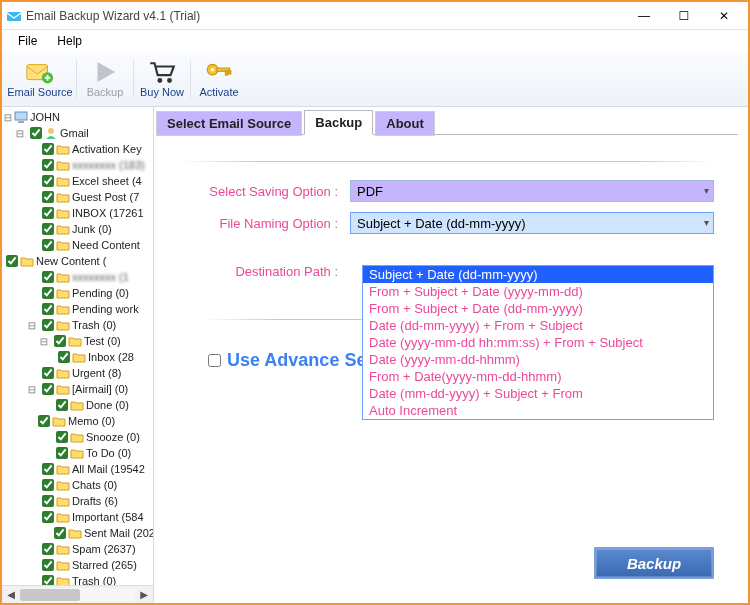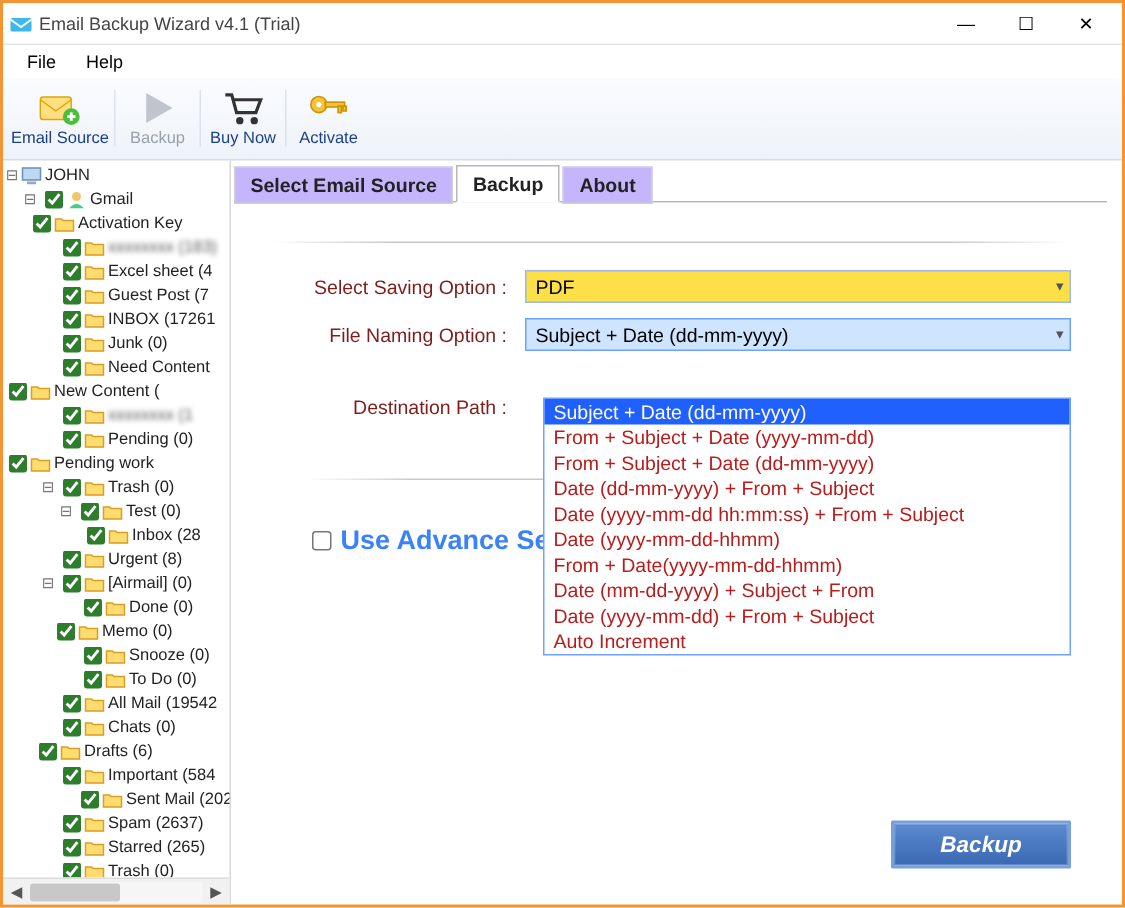--- a/index.html
+++ b/index.html
@@ -50,26 +50,26 @@
   .hscroll .track { flex:1; height:14px; background:#f6f6f6; position:relative; }
   .hscroll .thumb { position:absolute; left:0; width:60px; top:1px; height:12px; background:#c8c8c8; border-radius:2px; }
   .main { flex:1; padding:0 10px 10px 2px; display:flex; flex-direction:column; min-width:0; }
   .tabs { display:flex; gap:2px; margin-top:2px; }
   .tab { padding:4px 10px; border:1px solid #b8b8b8; border-bottom:1px solid #fff; background:#fff; font-weight:bold; font-size:13px; color:#222; position:relative; top:1px;}
   .tab.inactive { border-bottom:1px solid #b8b8b8; background:#c4b5fd; font-weight:bold; top:2px; border-color:#cfcfcf;}
   .tabline { height:1px; background:#b8b8b8; }
   .form-area { padding:26px 24px 0 24px; position:relative; }
   .hr { height:1px; background:linear-gradient(to right,#fff,#c8c8c8 15%,#c8c8c8 85%,#fff); margin-bottom:18px;}
   .form-row { display:flex; align-items:center; margin-bottom:10px; }
-  .flabel { width:170px; text-align:right; padding-right:12px; font-size:13px; color:#7f1d1d;}
-  .fselect { flex:1; height:22px; border:1px solid #9fb9e3; background:#fde047; display:flex; align-items:center; padding:0 6px; position:relative; font-size:13px;}
+  .flabel { width:170px; text-align:right; padding-right:12px; font-size:13px; color:#ec4899;}
+  .fselect { flex:1; height:22px; border:1px solid #9fb9e3; background:#c4b5fd; display:flex; align-items:center; padding:0 6px; position:relative; font-size:13px;}
   .fselect .caret { position:absolute; right:4px; top:4px; color:#555; font-size:10px;}
   .fselect.openbox { background:#cfe4ff; border-color:#6ea2ff;}
   .dropdown { position:absolute; left:182px; right:0px; top:53px; border:1px solid #6ea2ff; background:#fff; z-index:10; }
-  .dropdown .opt { padding:1px 6px; font-size:13px; color:#b91c1c; }
+  .dropdown .opt { padding:1px 6px; font-size:13px; color:#ec4899; }
   .dropdown .opt.selected { background:#2060ff; color:#fff; }
   .adv-row { display:flex; align-items:center; margin-top:30px; margin-left:24px; }
   .adv-row input { margin-right:6px; }
   .adv-row .advlabel { color:#3b82f6; font-weight:bold; font-size:18px;}
   .hr2 { height:1px; background:linear-gradient(to right,#fff,#c8c8c8 15%,#c8c8c8 85%,#fff); margin:6px 24px 0 24px;}
   .mainbottom { flex:1; display:flex; align-items:flex-end; justify-content:flex-end; padding:0 24px 14px 0;}
   .backup-btn { width:120px; height:32px; background:linear-gradient(#5c8ad0,#3a68b2); border:2px solid #7aa0dc; color:#fff; font-weight:bold; font-size:15px; font-style:italic; border-radius:1px; box-shadow:inset 0 0 0 1px #fff3; display:flex; align-items:center; justify-content:center;}
 </style>
 </head>
 <body>
@@ -162,21 +162,21 @@
         <input type="checkbox" class="cb" checked="" style="">
         <span class="fld">
             <svg viewBox="0 0 14 12">
               <circle cx="7" cy="4" r="3" fill="#f2c76b"></circle>
               <path d="M2 12 q5 -6 10 0" fill="#4c8"></path>
             </svg>
           </span>
         <span class="treetxt">Gmail</span>
       </div>
       <div id="tree-items">
-          <div class="tree-row" style="padding-left: 16px;">
+          <div class="tree-row" style="padding-left: 36px;">
             <input type="checkbox" class="cb" checked="" style="">
             <span class="fld">
               <svg viewBox="0 0 14 12">
                 <path d="M1 3 h4 l1 1 h7 v7 h-12 z" fill="#ffdb70" stroke="#d6a020"></path>
               </svg>
             </span>
             <span class="treetxt">Activation Key</span>
           </div>
           <div class="tree-row" style="padding-left: 36px;">
             <input type="checkbox" class="cb" checked="" style="">
@@ -252,21 +252,21 @@
           </div>
           <div class="tree-row" style="padding-left: 36px;">
             <input type="checkbox" class="cb" checked="" style="">
             <span class="fld">
               <svg viewBox="0 0 14 12">
                 <path d="M1 3 h4 l1 1 h7 v7 h-12 z" fill="#ffdb70" stroke="#d6a020"></path>
               </svg>
             </span>
             <span class="treetxt">Pending (0)</span>
           </div>
-          <div class="tree-row" style="">
+          <div class="tree-row" style="padding-left: 36px;">
             <input type="checkbox" class="cb" checked="" style="">
             <span class="fld">
               <svg viewBox="0 0 14 12">
                 <path d="M1 3 h4 l1 1 h7 v7 h-12 z" fill="#ffdb70" stroke="#d6a020"></path>
               </svg>
             </span>
             <span class="treetxt">Pending work</span>
           </div>
         </div>
 
@@ -368,21 +368,21 @@
           </div>
           <div class="tree-row" style="padding-left: 36px;">
             <input type="checkbox" class="cb" checked="" style="">
             <span class="fld">
               <svg viewBox="0 0 14 12">
                 <path d="M1 3 h4 l1 1 h7 v7 h-12 z" fill="#ffdb70" stroke="#d6a020"></path>
               </svg>
             </span>
             <span class="treetxt">Chats (0)</span>
           </div>
-          <div class="tree-row" style="padding-left: 20px;">
+          <div class="tree-row" style="padding-left: 36px;">
             <input type="checkbox" class="cb" checked="" style="">
             <span class="fld">
               <svg viewBox="0 0 14 12">
                 <path d="M1 3 h4 l1 1 h7 v7 h-12 z" fill="#ffdb70" stroke="#d6a020"></path>
               </svg>
             </span>
             <span class="treetxt">Drafts (6)</span>
           </div>
           <div class="tree-row" style="padding-left: 36px;">
             <input type="checkbox" class="cb" checked="" style="">
@@ -465,21 +465,20 @@
         </div>
         <div class="dropdown" id="naming-dropdown">
             <div class="opt selected">Subject + Date (dd-mm-yyyy)</div>
             <div class="opt">From + Subject + Date (yyyy-mm-dd)</div>
             <div class="opt">From + Subject + Date (dd-mm-yyyy)</div>
             <div class="opt">Date (dd-mm-yyyy) + From + Subject</div>
             <div class="opt">Date (yyyy-mm-dd hh:mm:ss) + From + Subject</div>
             <div class="opt">Date (yyyy-mm-dd-hhmm)</div>
             <div class="opt">From + Date(yyyy-mm-dd-hhmm)</div>
             <div class="opt">Date (mm-dd-yyyy) + Subject + From</div>
-            <div class="opt">Date (yyyy-mm-dd) + From + Subject</div>
             <div class="opt">Auto Increment</div>
           </div>
       </div>
       <div class="form-row" style="margin-top:30px">
         <div class="flabel">Destination Path :</div>
         <div style="flex:1"></div>
       </div>
       <div class="hr2" style="margin-top:40px"></div>
       <div class="adv-row">
         <input type="checkbox" style="">

